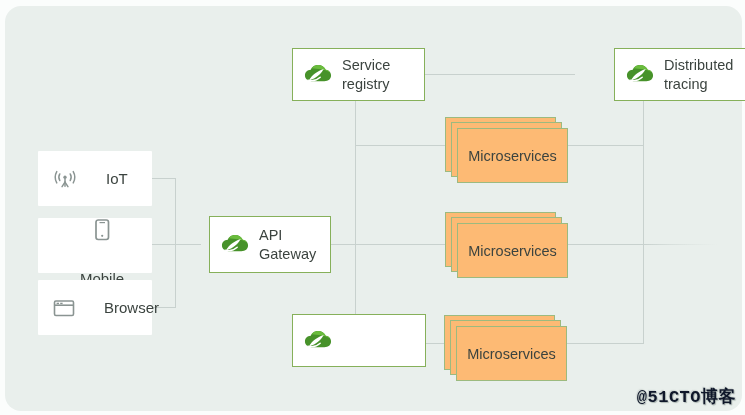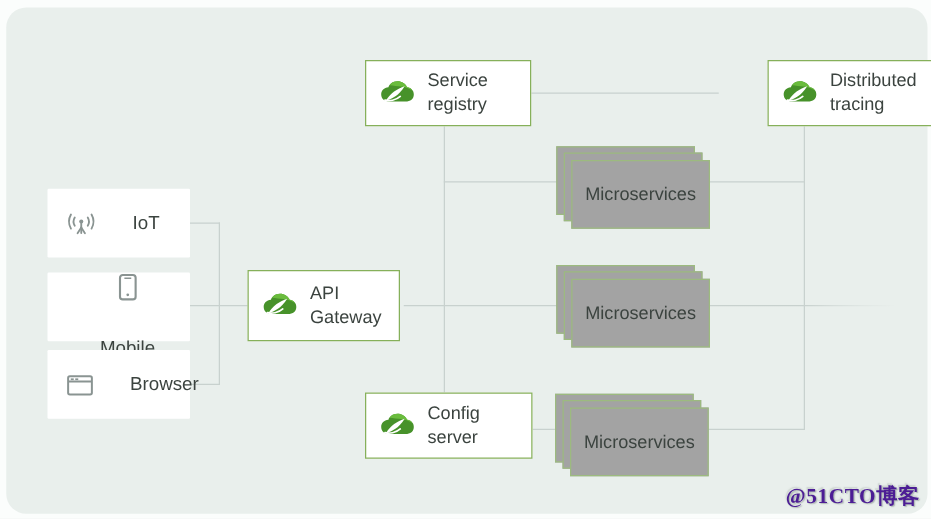--- a/index.html
+++ b/index.html
@@ -42,44 +42,44 @@
   #browser{left:33px;top:274px;text-align:right;}
   .clabel{font-size:15px;color:var(--text,#3b433f);}
   .cicon{display:flex;align-items:center;}
 
   
   .node{
     position:absolute;background:#ffffff;border:1px solid var(--node-border,#86b05a);
     display:flex;align-items:center;gap:10px;padding-left:11px;
     box-sizing:border-box;z-index:2;
   }
-  #api-gateway{left:193px;top:210px;width:122px;height:57px;}
+  #api-gateway{left:204px;top:210px;width:122px;height:57px;}
   #service-registry{left:287px;top:42px;width:133px;height:53px;align-items:center;}
   #distributed-tracing{left:570px;top:42px;width:137px;height:53px;margin-left:39px;}
   #config-server{left:287px;top:308px;width:134px;height:53px;}
   .nlabel{font-size:14.5px;line-height:1.25;color:var(--text,#3b433f);width:84px;}
   .nicon{display:flex;align-items:center;flex:0 0 auto;}
 
   
   .stack{position:absolute;width:111px;height:55px;z-index:2;}
   #stack1{left:452px;top:122px;}
   #stack2{left:452px;top:217px;}
   #stack3{left:451px;top:320px;}
-  .layer{position:absolute;width:100%;height:100%;background:#a3a3a3;
+  .layer{position:absolute;width:100%;height:100%;background:#fdba74;
     border:1px solid var(--stack-border,#9cba7f);box-sizing:border-box;}
   .layer.l1{left:-12px;top:-11px;}
   .layer.l2{left:-6px;top:-6px;}
   .layer.front{left:0;top:0;display:flex;align-items:center;justify-content:center;
     font-size:14.5px;color:var(--text,#3b433f);}
 
   .watermark{
     position:absolute;right:9px;bottom:7px;z-index:5;
-    font-size:17px;font-weight:bold;color:#4c1d95;
+    font-size:17px;font-weight:bold;color:#0f172a;
     text-shadow:1px 1px 1px #aab4b0, -1px -1px 1px rgba(170,180,176,.45);
-    font-family:Liberation Serif, serif;letter-spacing:.5px;text-align:center;
+    font-family:Liberation Mono, monospace;letter-spacing:.5px;text-align:center;
   }
 
   svg{display:block;}
 </style>
 </head>
 <body>
 
 <div class="board">
 
   <div class="line" id="ln-iot"></div>
@@ -173,21 +173,20 @@
 
   <div class="node" id="config-server">
     <span class="nicon">
       <svg width="28" height="23" viewBox="0 0 44 36">
         <path fill="#47922a" d="M22 3C16 3 11.8 6.5 10.6 10.6 5 11 1.5 14.7 1.5 19.6c0 5.4 4.6 8.9 10.6 8.9h19.8c6.4 0 10.6-3.4 10.6-8.9 0-5-3.7-8.5-9-8.9C32.1 6 27.6 3 22 3z"></path>
         <path fill="#6abc3d" d="M22 3c-4.5 0-8.2 2-10 5.2 9.5 1.5 20 .4 28.6 6.6-1-2.4-3.4-4-6.1-4.2C32.1 6 27.6 3 22 3z"></path>
         <path fill="#ffffff" d="M7.5 27.5C13.5 26 24 21.5 31 9.5 22 12.2 12.5 18.8 7.5 27.5z"></path>
         <path fill="none" stroke="#ffffff" stroke-width="2.2" stroke-linecap="round" d="M6.2 26.8c5.5 1.5 13.8.4 19.3-4.6"></path>
       </svg>
     </span>
-    <span class="nlabel">Config server</span>
   </div>
 
   <div class="stack" id="stack1">
     <div class="layer l1"></div>
     <div class="layer l2"></div>
     <div class="layer front">Microservices</div>
   </div>
   <div class="stack" id="stack2">
     <div class="layer l1"></div>
     <div class="layer l2"></div>

